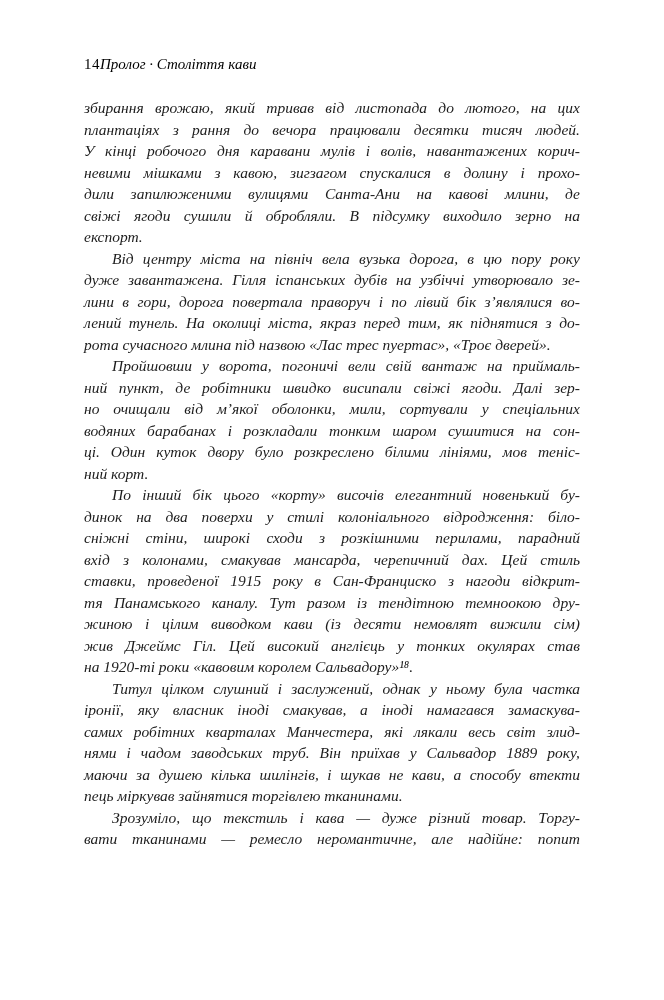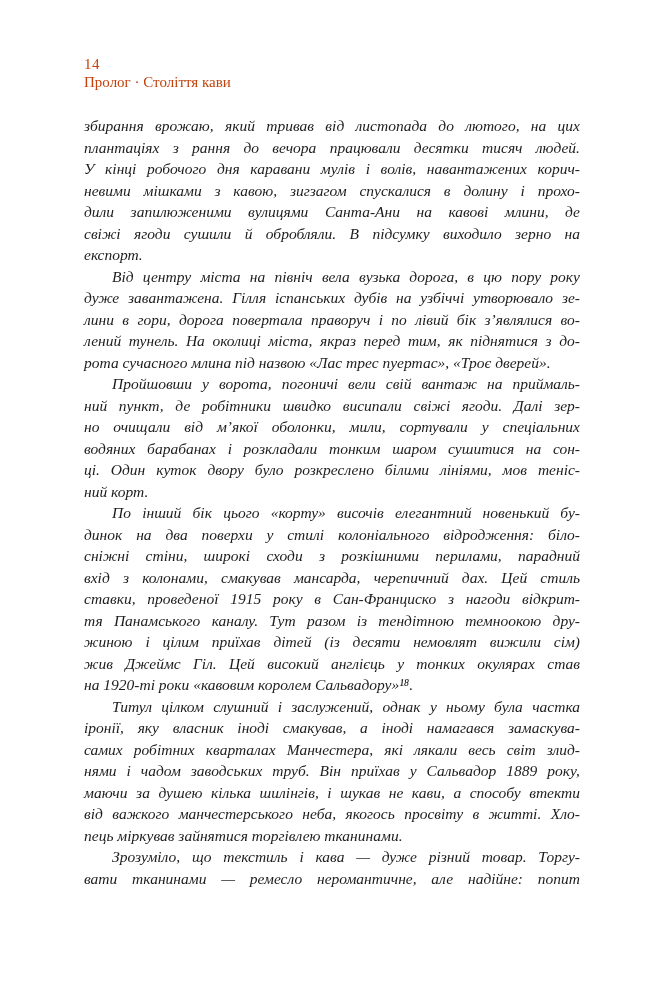--- a/index.html
+++ b/index.html
@@ -17,28 +17,28 @@
     height: 1000px;
     padding: 55px 84px 0 84px;
     background: #ffffff;
   }
   .page-header {
     display: flex;
     justify-content: flex-start;
     align-items: baseline;
     font-size: 15px;
     line-height: 18px;
-    color: #c2410c;
-    flex-direction: column;
+    color: #000000;
   }
   .page-number {
     font-style: normal;
     letter-spacing: 0.5px;
   }
   .running-header {
+    font-style: italic;
   }
   .body-text {
     margin-top: 24px;
     font-size: 15.5px;
     line-height: 21.5px;
   }
   .paragraph { margin: 0; padding: 0; font-style: italic; }
   .line {
     text-align: justify;
     text-align-last: justify;
@@ -86,32 +86,31 @@
       <div class="line last">ний корт.</div>
     </div>
 
     <div class="paragraph">
       <div class="line indent">По інший бік цього «корту» височів елегантний новенький бу-</div>
       <div class="line">динок на два поверхи у стилі колоніального відродження: біло-</div>
       <div class="line">сніжні стіни, широкі сходи з розкішними перилами, парадний</div>
       <div class="line">вхід з колонами, смакував мансарда, черепичний дах. Цей стиль</div>
       <div class="line">ставки, проведеної 1915 року в Сан-Франциско з нагоди відкрит-</div>
       <div class="line">тя Панамського каналу. Тут разом із тендітною темноокою дру-</div>
-      <div class="line">жиною і цілим приїхав дітей (із десяти немовлят вижили сім)</div>
+      <div class="line">жиною і цілим виводком кави (із десяти немовлят вижили сім)</div>
       <div class="line">жив Джеймс Гіл. Цей високий англієць у тонких окулярах став</div>
       <div class="line last">на 1920-ті роки «кавовим королем Сальвадору»¹⁸.</div>
     </div>
 
     <div class="paragraph">
       <div class="line indent">Титул цілком слушний і заслужений, однак у ньому була частка</div>
       <div class="line">іронії, яку власник іноді смакував, а іноді намагався замаскува-</div>
       <div class="line">самих робітних кварталах Манчестера, які лякали весь світ злид-</div>
       <div class="line">нями і чадом заводських труб. Він приїхав у Сальвадор 1889 року,</div>
       <div class="line">маючи за душею кілька шилінгів, і шукав не кави, а способу втекти</div>
-      <div class="line">від важкого манчестерського неба, якогось просвіту в житті. Хло-</div>
       <div class="line last">пець міркував зайнятися торгівлею тканинами.</div>
     </div>
 
     <div class="paragraph">
       <div class="line indent">Зрозуміло, що текстиль і кава — дуже різний товар. Торгу-</div>
       <div class="line">вати тканинами — ремесло неромантичне, але надійне: попит</div>
     </div>
 
   </main>
 </div>

